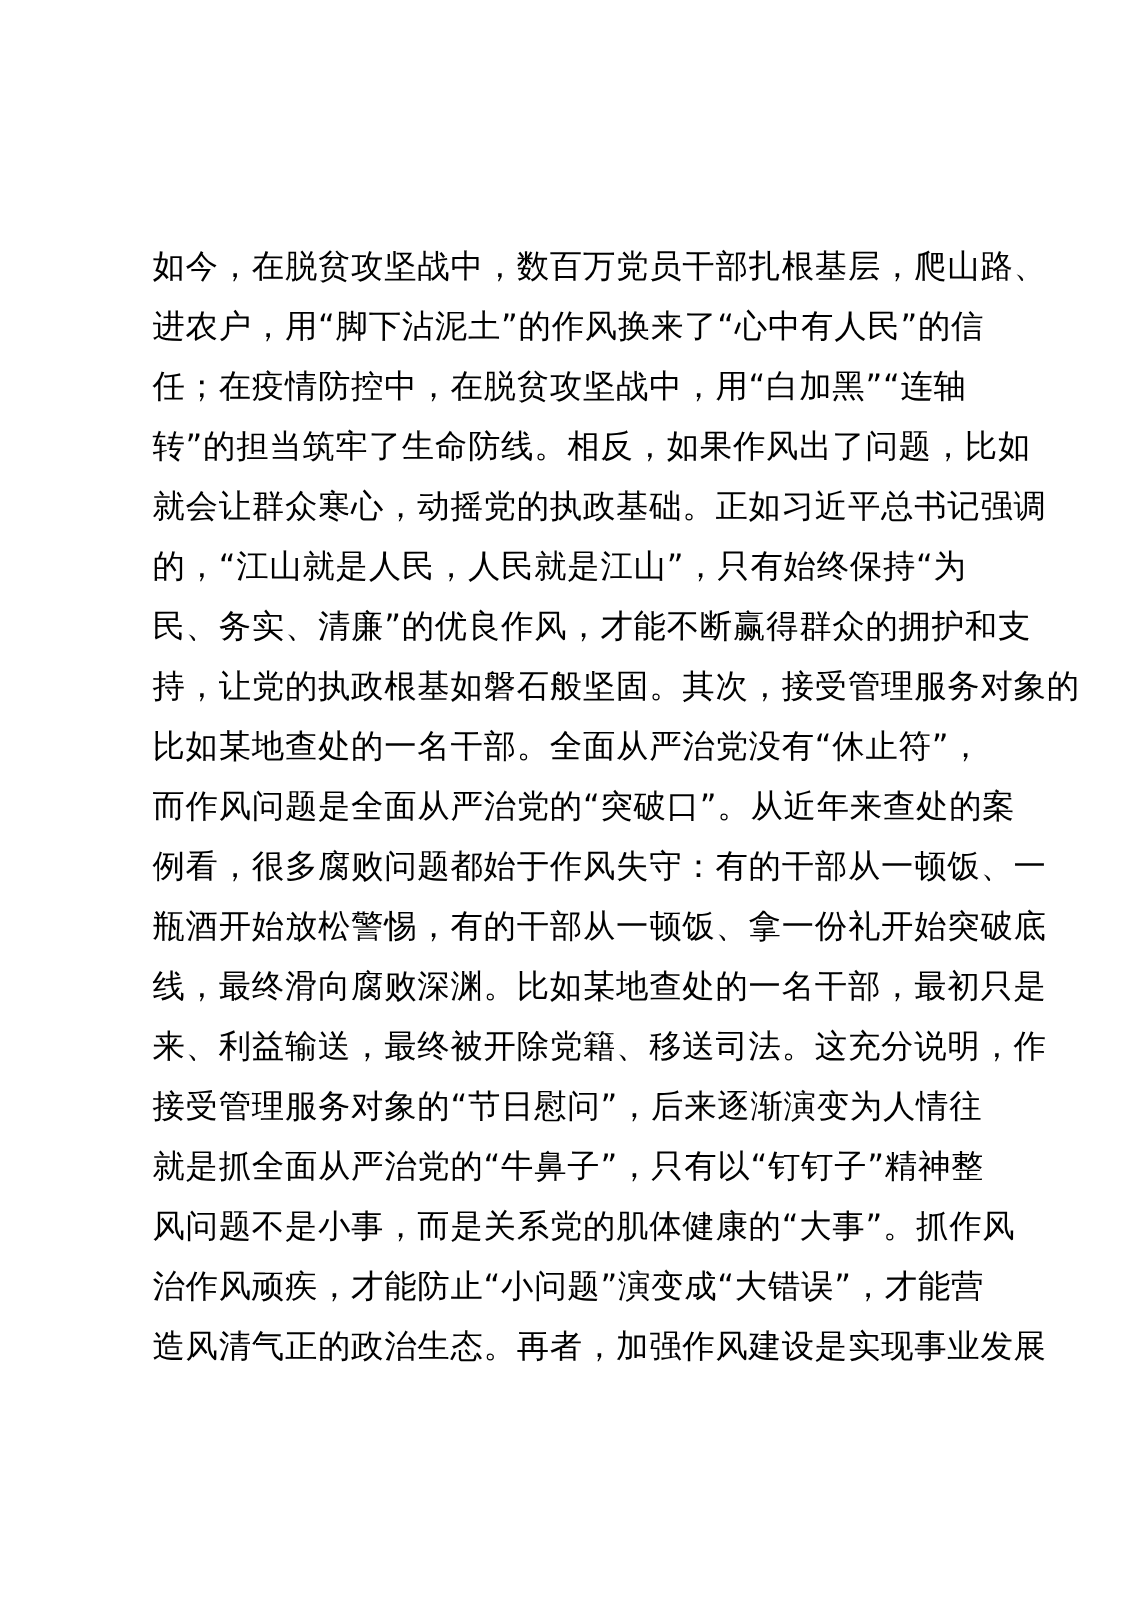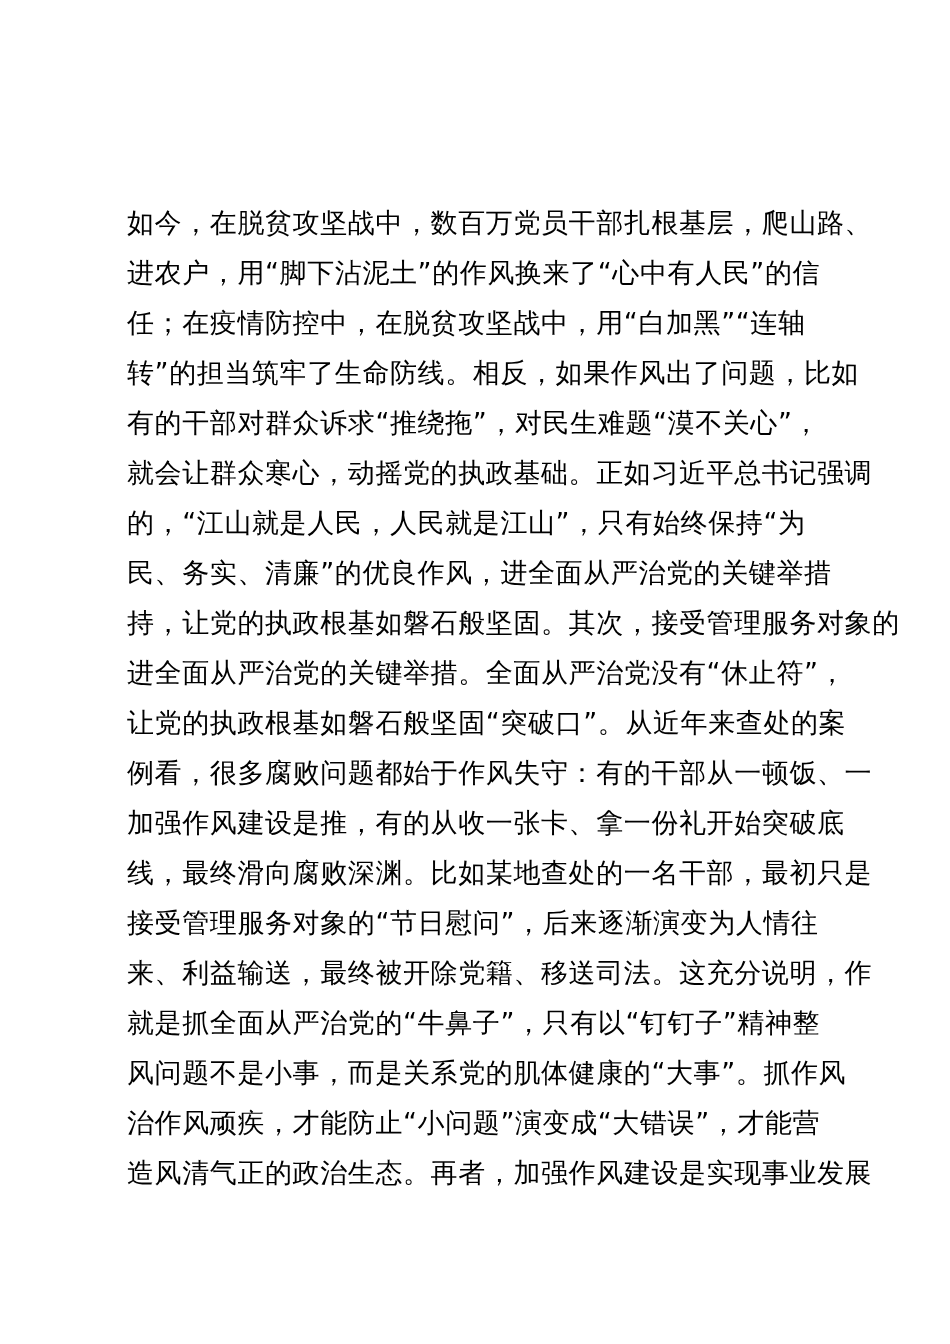--- a/index.html
+++ b/index.html
@@ -40,30 +40,29 @@
   </style>
 </head>
 <body>
 
 <div class="page">
   <div class="body-text">
     <span class="line">如今，在脱贫攻坚战中，数百万党员干部扎根基层，爬山路、</span>
     <span class="line">进农户，用“脚下沾泥土”的作风换来了“心中有人民”的信</span>
     <span class="line">任；在疫情防控中，在脱贫攻坚战中，用“白加黑”“连轴</span>
     <span class="line">转”的担当筑牢了生命防线。相反，如果作风出了问题，比如</span>
-    <span class="line">有的干部对群众诉求“推绕拖”，对民生难题“漠不关心”，</span>
     <span class="line">就会让群众寒心，动摇党的执政基础。正如习近平总书记强调</span>
     <span class="line">的，“江山就是人民，人民就是江山”，只有始终保持“为</span>
-    <span class="line">民、务实、清廉”的优良作风，进全面从严治党的关键举措</span>
+    <span class="line">民、务实、清廉”的优良作风，才能不断赢得群众的拥护和支</span>
     <span class="line">持，让党的执政根基如磐石般坚固。其次，接受管理服务对象的</span>
-    <span class="line">进全面从严治党的关键举措。全面从严治党没有“休止符”，</span>
-    <span class="line">让党的执政根基如磐石般坚固“突破口”。从近年来查处的案</span>
+    <span class="line">比如某地查处的一名干部。全面从严治党没有“休止符”，</span>
+    <span class="line">而作风问题是全面从严治党的“突破口”。从近年来查处的案</span>
     <span class="line">例看，很多腐败问题都始于作风失守：有的干部从一顿饭、一</span>
-    <span class="line">加强作风建设是推，有的从收一张卡、拿一份礼开始突破底</span>
+    <span class="line">瓶酒开始放松警惕，有的干部从一顿饭、拿一份礼开始突破底</span>
     <span class="line">线，最终滑向腐败深渊。比如某地查处的一名干部，最初只是</span>
+    <span class="line">来、利益输送，最终被开除党籍、移送司法。这充分说明，作</span>
     <span class="line">接受管理服务对象的“节日慰问”，后来逐渐演变为人情往</span>
-    <span class="line">来、利益输送，最终被开除党籍、移送司法。这充分说明，作</span>
     <span class="line">就是抓全面从严治党的“牛鼻子”，只有以“钉钉子”精神整</span>
     <span class="line">风问题不是小事，而是关系党的肌体健康的“大事”。抓作风</span>
     <span class="line">治作风顽疾，才能防止“小问题”演变成“大错误”，才能营</span>
     <span class="line">造风清气正的政治生态。再者，加强作风建设是实现事业发展</span>
   </div>
 </div>
 
 </body></html>

